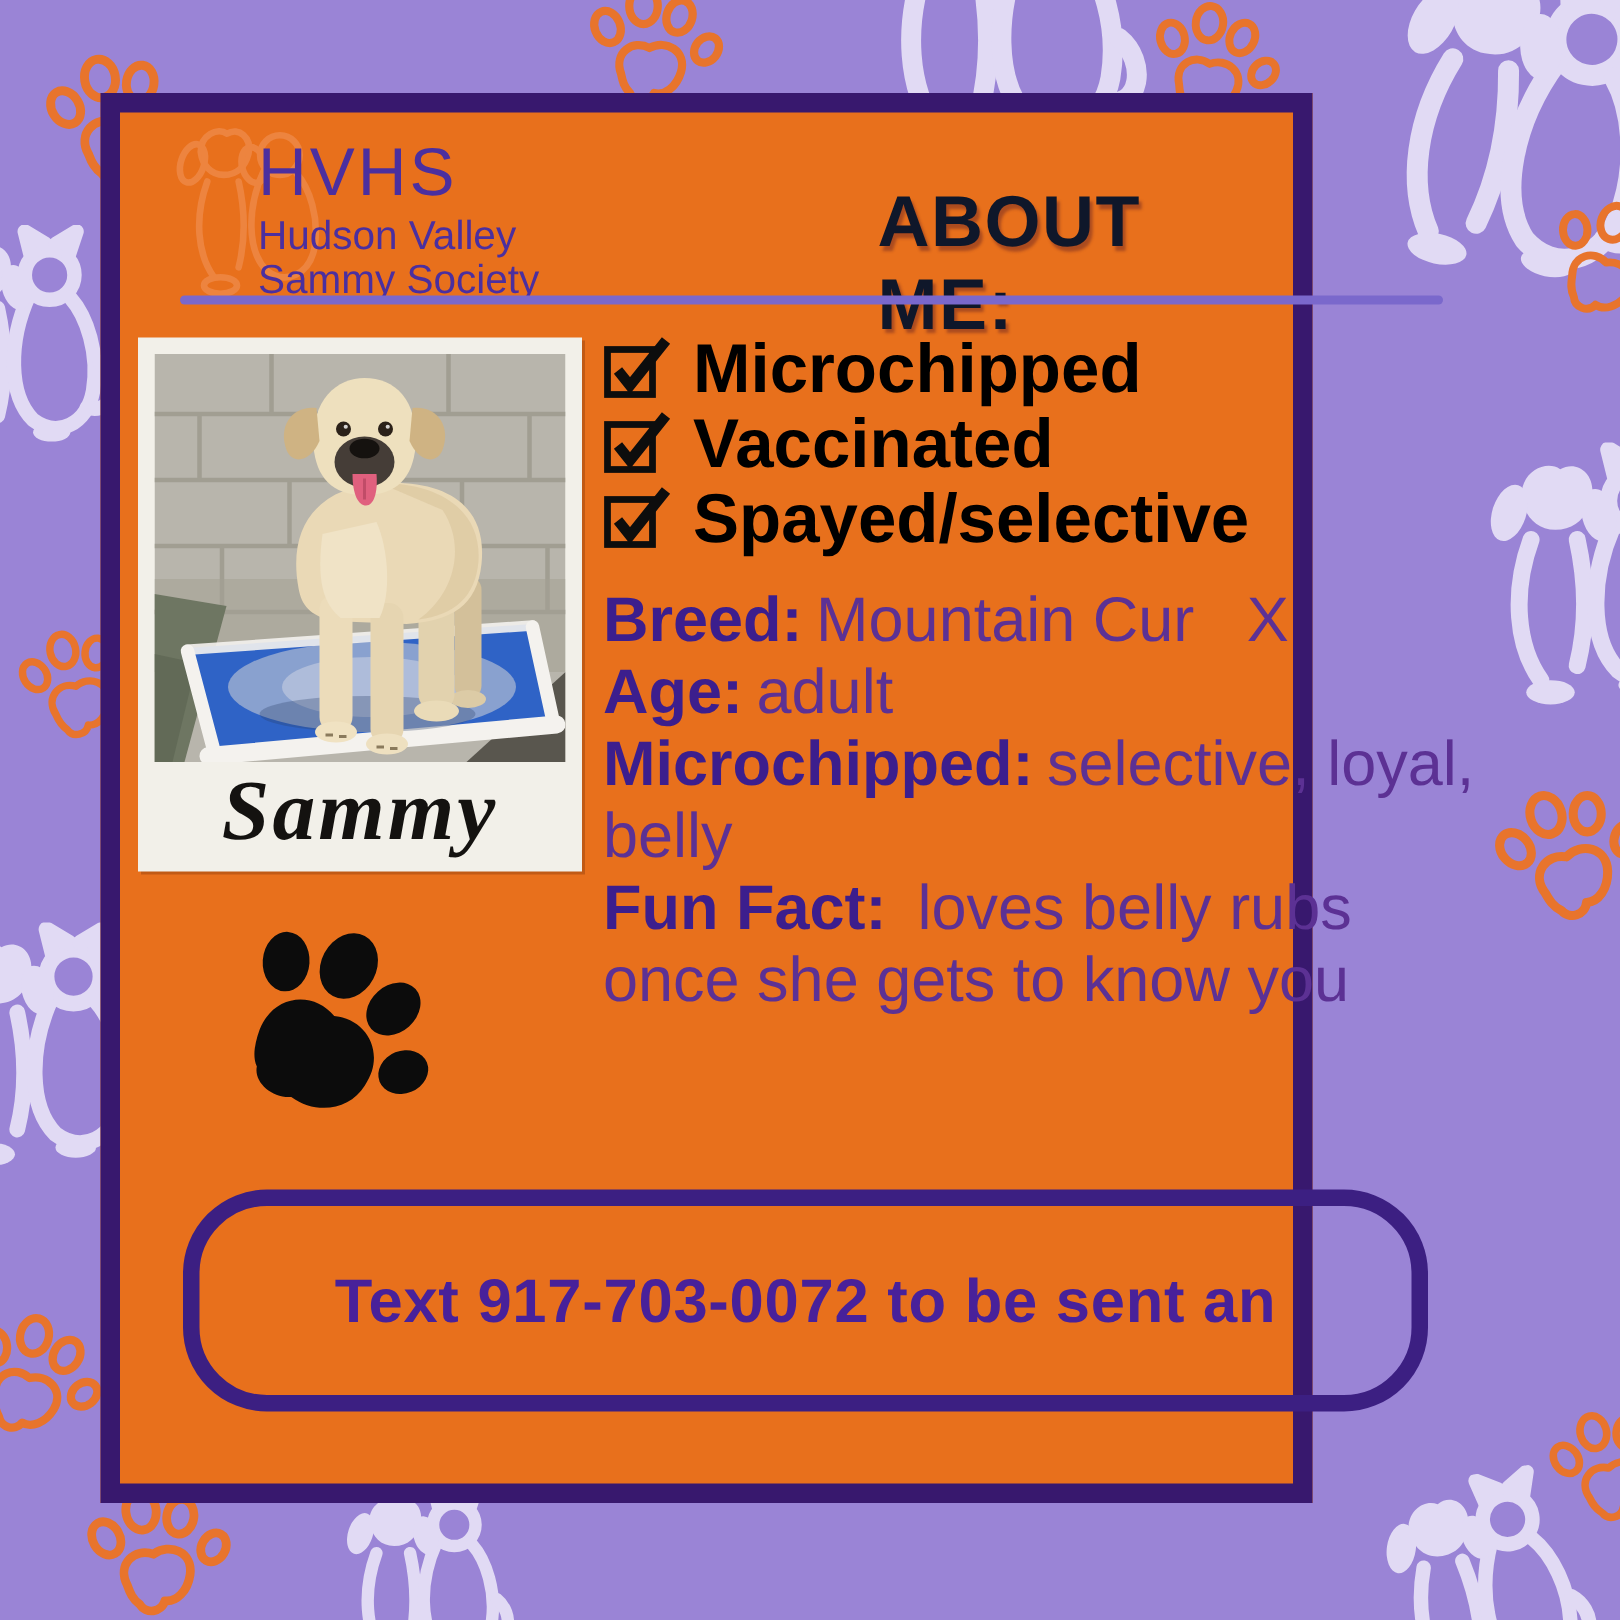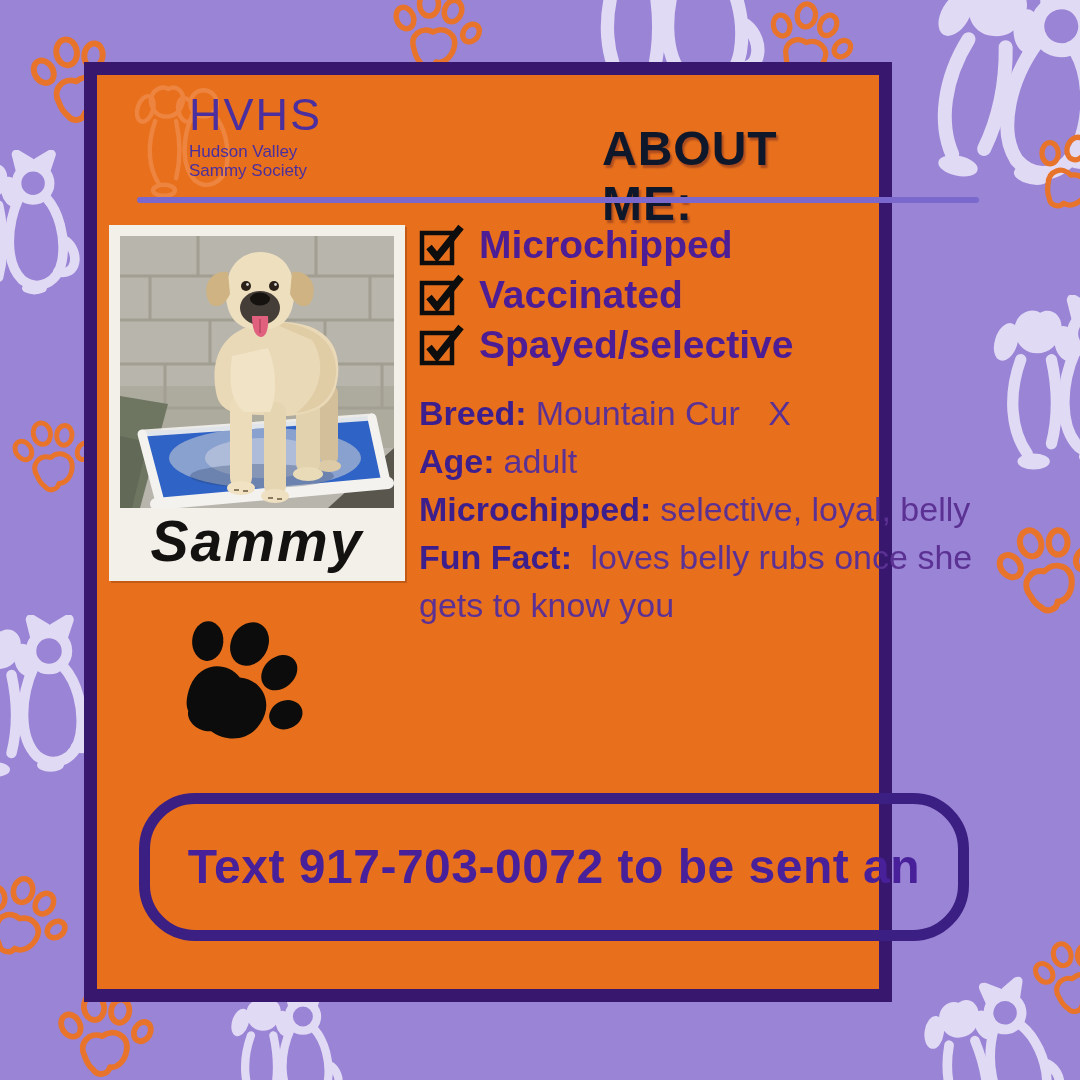--- a/index.html
+++ b/index.html
@@ -9,71 +9,71 @@
     font-family:"Liberation Sans", sans-serif;
   }
   
   .bg-pattern{position:absolute;inset:0;width:1080px;height:1080px;z-index:0;}
   .motif-lavender{color:#e1daf4;}
   .motif-paw{color:#e8742c;}
   .motif-watermark{color:#f2955c;opacity:.55;}
 
   
   .card{
-    position:absolute;left:84px;top:62px;width:808px;height:940px;
+    position:absolute;left:67px;top:62px;width:808px;height:940px;
     box-sizing:border-box;border:13px solid #38186e;background:#e8701c;z-index:1;
   }
   
   .logo-mark{position:absolute;left:28px;top:2px;width:122px;height:132px;}
   .logo-text{position:absolute;left:92px;top:16px;color:#4b2f9f;}
   .logo-acronym{font-size:45px;line-height:1.05;font-weight:500;letter-spacing:2px;}
-  .logo-name{font-size:17px;line-height:1.08;font-weight:500;margin-top:5px;}
+  .logo-name{font-size:27px;line-height:1.08;font-weight:500;margin-top:5px;}
 
   
   .about-title{
     position:absolute;left:505px;top:46px;margin:0;
     font-size:48px;font-weight:800;letter-spacing:1px;color:#0f172a;
     text-shadow:2px 3px 2px rgba(97,32,36,.45);
   }
   .divider{position:absolute;left:40px;top:122px;width:842px;height:6px;background:#7a68cc;border-radius:3px;}
 
   
   .photo-frame{
     position:absolute;left:12px;top:150px;width:296px;height:356px;
     background:#f2f0e9;box-shadow:2px 2px 0 rgba(120,50,10,.35);
   }
   .photo-svg{display:block;margin:11px auto 0;width:274px;height:272px;}
   .pet-name{
     text-align:center;margin-top:-2px;
-    font-family:Liberation Sans, sans-serif;font-style:italic;font-weight:700;
+    font-family:Liberation Serif, serif;font-style:italic;font-weight:700;
     font-size:57px;letter-spacing:2px;color:#141210;line-height:70px;
   }
 
   
   .checklist{position:absolute;left:322px;top:150px;list-style:none;margin:0;padding:0;}
   .checklist li{display:flex;align-items:center;gap:14px;height:40px;margin-bottom:10px;}
   .check-icon{width:46px;height:42px;flex:0 0 auto;}
-  .check-label{font-size:39px;font-weight:700;color:#4c1d95;white-space:nowrap;}
+  .check-label{font-size:46px;font-weight:700;color:#000000;white-space:nowrap;}
 
   
   .details{position:absolute;left:322px;top:314px;width:586px;}
-  .details p{margin:0;font-size:34px;line-height:48px;color:#5c3194;}
+  .details p{margin:0;font-size:42px;line-height:48px;color:#5c3194;}
   .detail-label{font-weight:700;color:#3c1e8d;margin-right:9px;}
   .detail-value{white-space:pre-wrap;}
 
   
   .paw-black{position:absolute;left:56px;top:532px;width:172px;height:156px;}
 
   
   .phone-box{
     position:absolute;left:42px;top:718px;width:830px;height:148px;
     box-sizing:border-box;border:11px solid #3c1f82;border-radius:56px;
     display:flex;align-items:center;justify-content:center;text-align:center;
   }
-  .phone-text{font-size:48px;font-weight:800;color:#48219a;line-height:1.28;letter-spacing:.5px;}
+  .phone-text{font-size:41px;font-weight:800;color:#48219a;line-height:1.28;letter-spacing:.5px;}
 </style>
 </head>
 <body>
 
 <svg class="bg-pattern" xmlns="http://www.w3.org/2000/svg">
   <defs>
     <symbol id="paw-o" viewBox="0 0 100 100">
       <g fill="none" stroke="currentColor" stroke-width="5.5" stroke-linecap="round" stroke-linejoin="round">
         <ellipse cx="20" cy="33" rx="8.5" ry="11" transform="rotate(-22 20 33)"></ellipse>
         <ellipse cx="44" cy="19" rx="9.5" ry="12"></ellipse>

